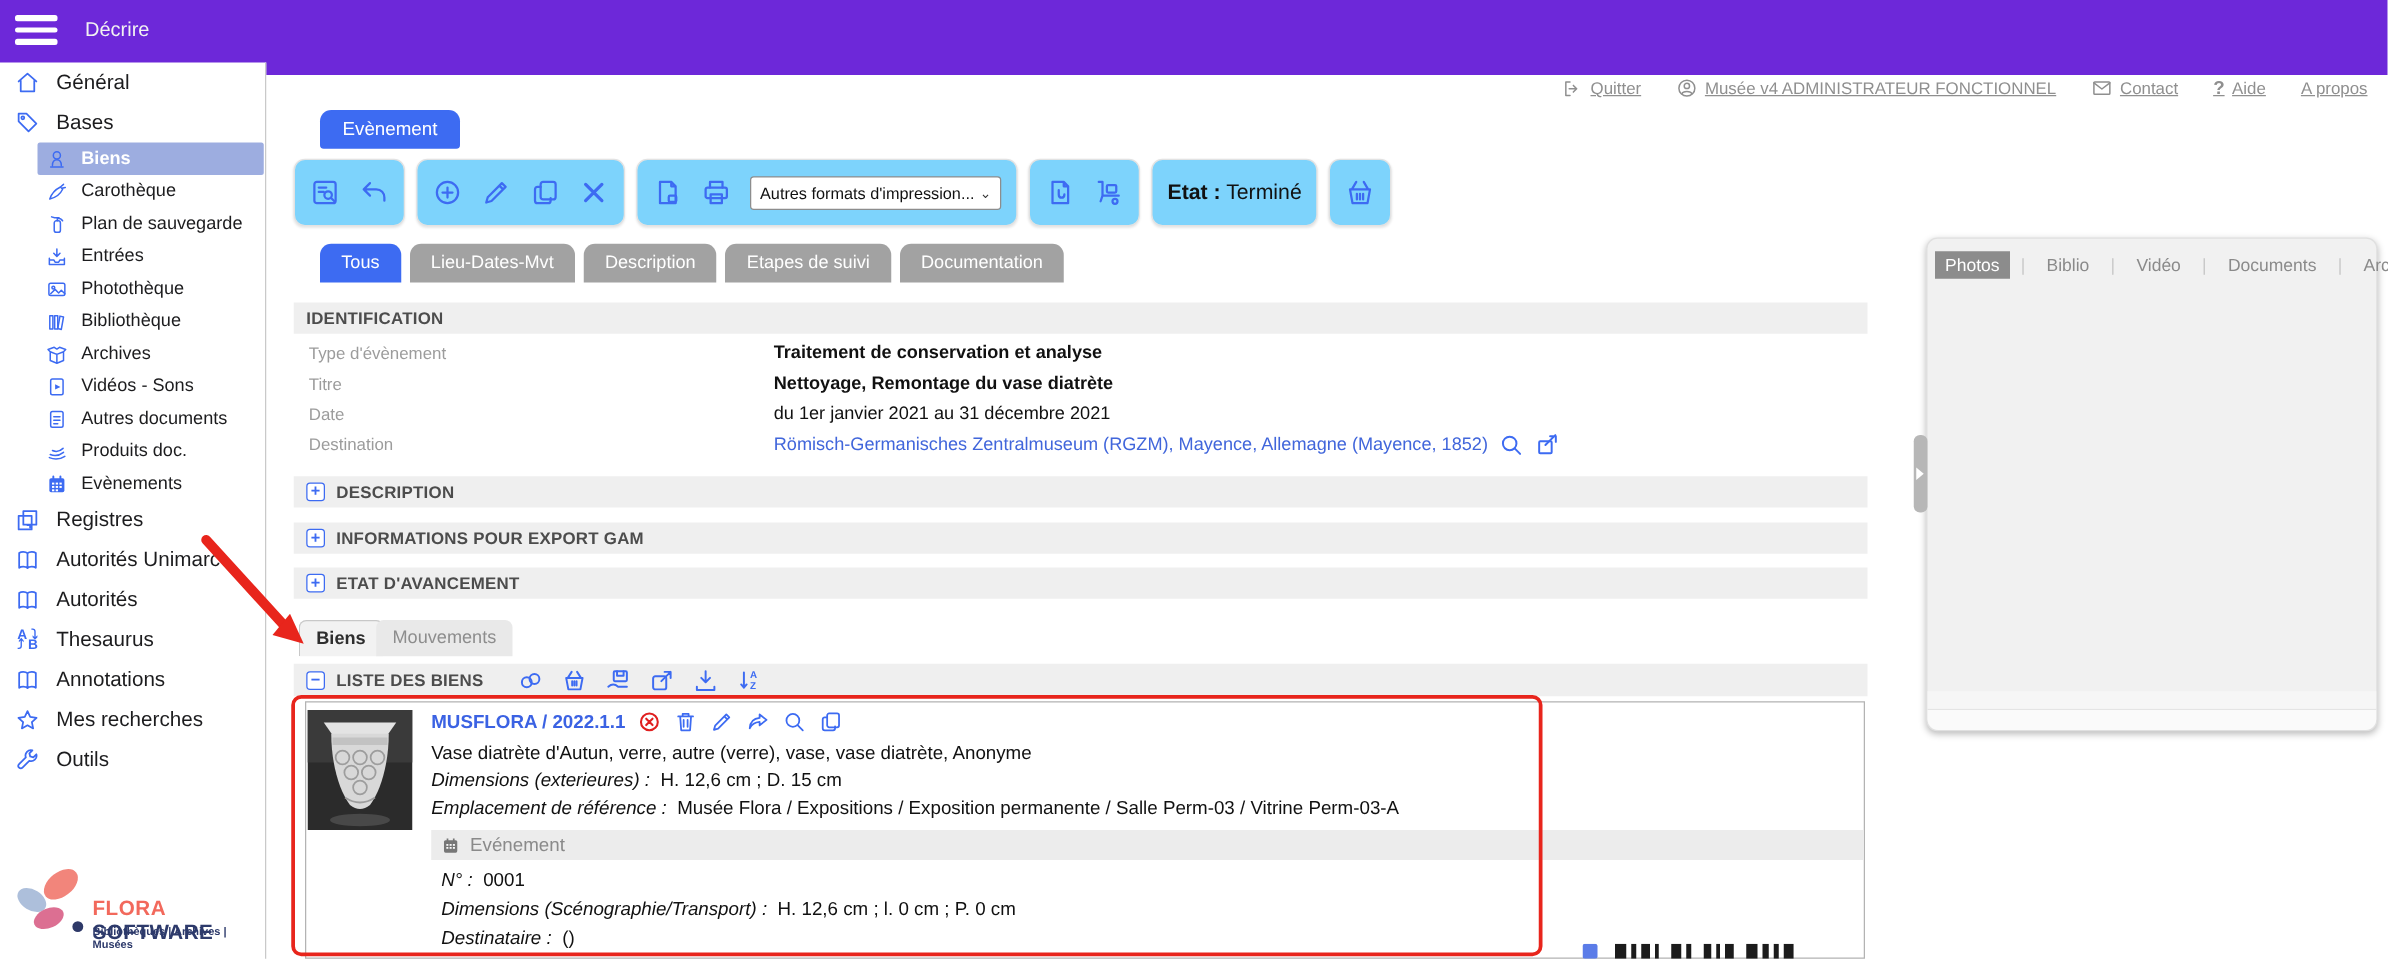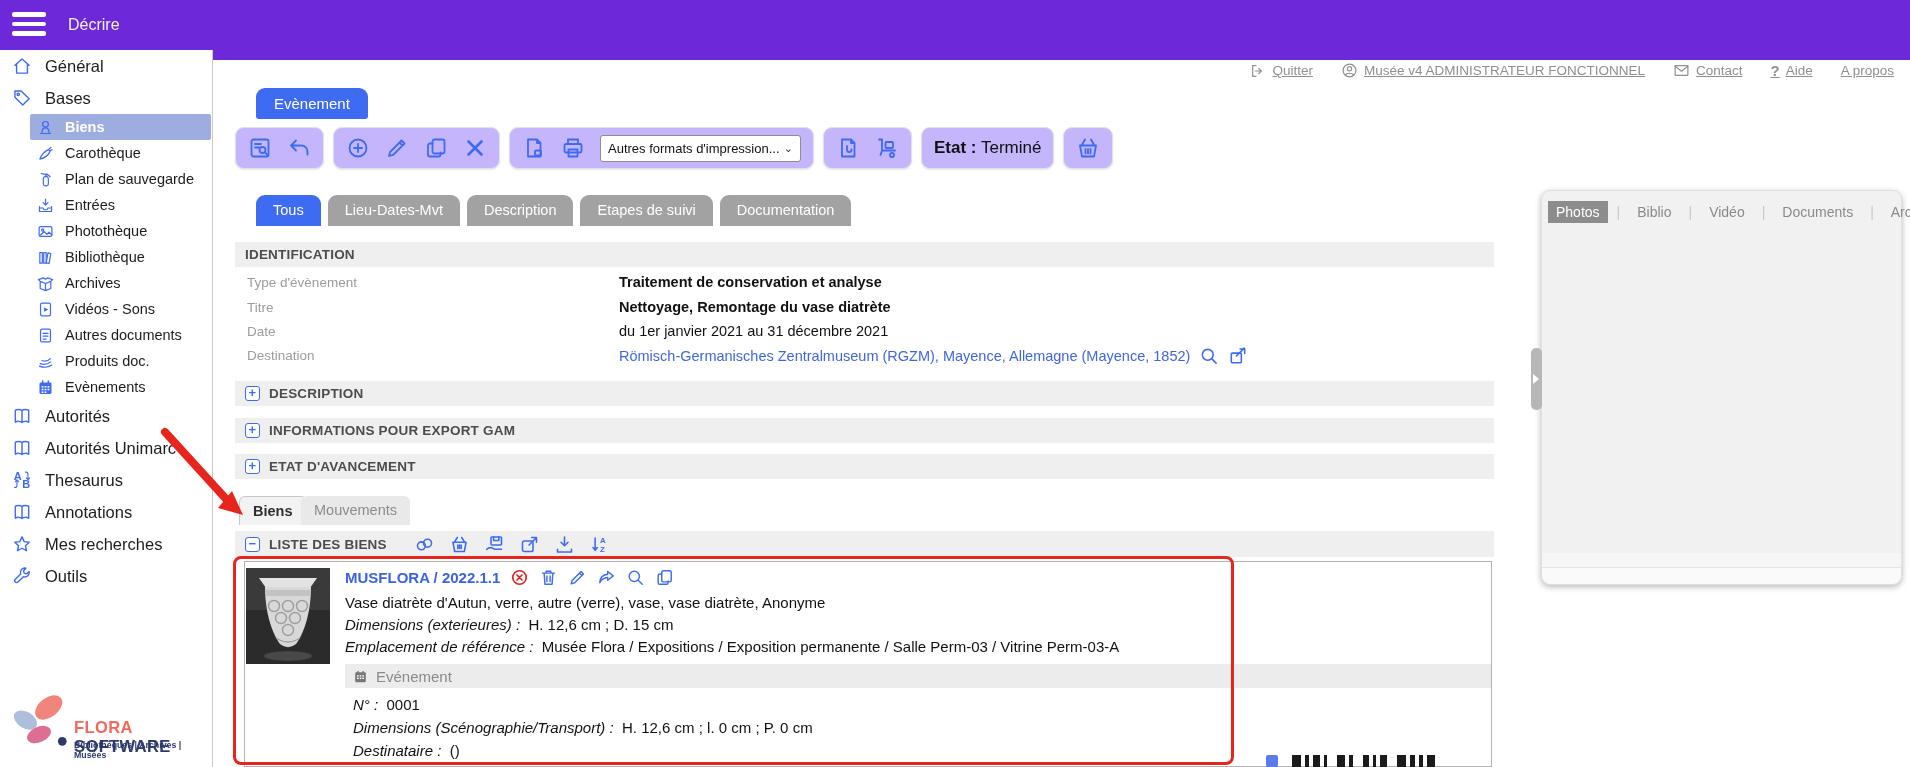--- a/index.html
+++ b/index.html
@@ -37,22 +37,22 @@
   
   .logo { position:absolute; left:8px; top:638px; width:200px; height:75px; }
   .logo-name { position:absolute; left:66px; top:30px; font-size:16.5px; font-weight:bold; letter-spacing:.4px; }
   .logo-name .p1 { color:#f2695c; } .logo-name .p2 { color:#2d3a6b; }
   .logo-tag { position:absolute; left:66px; top:52px; font-size:8.8px; font-weight:bold; color:#2d3a6b; }
 
   
   .evt-chip { position:absolute; left:256px; top:88px; height:31px; padding:0 18px; background:#3d6bf2;
               color:#fff; font-size:15px; line-height:31px; border-radius:9px 9px 3px 3px; cursor:pointer; }
   .toolbar { position:absolute; left:235px; top:127px; display:flex; gap:9px; align-items:stretch; }
-  .tgroup { background:#c4b5fd; border:1px solid #e2e2e2; border-radius:9px; box-shadow:0 1px 2px rgba(0,0,0,.10);
-            display:flex; align-items:center; gap:15px; padding:0 12px; height:42px; }
+  .tgroup { background:#7dd3fc; border:1px solid #e2e2e2; border-radius:9px; box-shadow:0 1px 2px rgba(0,0,0,.10);
+            display:flex; align-items:center; gap:15px; padding:0 12px; height:54px; }
   .tbtn { display:flex; cursor:pointer; }
   .tbtn svg { width:24px; height:24px; stroke:#3d6bf2; fill:none; stroke-width:1.8; stroke-linecap:round; stroke-linejoin:round; }
   .etat { font-size:17px; color:#111; white-space:nowrap; }
   .etat b { font-weight:bold; }
   .pselect { width:201px; height:27px; border:1px solid #8d8d8d; border-radius:3px; background:#fff;
              font-size:13px; color:#111; display:flex; align-items:center; padding:0 7px; cursor:pointer; }
   .pselect .txt { flex:1; white-space:nowrap; overflow:hidden; }
   .pselect .chev { color:#333; font-size:11px; margin-left:4px; }
 
   
@@ -291,32 +291,42 @@
               <rect x="6.5" y="17.6" width="2.6" height="2.2"></rect>
               <rect x="10.7" y="17.6" width="2.6" height="2.2"></rect>
             </g>
           </svg>
         </span>
       <span>Evènements</span>
     </div>
     <div class="side-item">
       <span class="sic">
           <svg viewBox="0 0 24 24">
+            <rect x="8" y="3.5" width="12.5" height="13"></rect>
+            <rect x="3.5" y="8" width="12.5" height="13"></rect>
+            <path d="M12 17 h2.5 v2.5"></path>
+          </svg>
+        </span>
+      <span>Registres</span>
+    </div>
+    <div class="side-item">
+      <span class="sic">
+          <svg viewBox="0 0 24 24">
             <path d="M12 5.5 C10 3.8 6 3.8 4 5.2 V19.5 C6 18 10 18 12 19.7 C14 18 18 18 20 19.5 V5.2 C18 3.8 14 3.8 12 5.5 V19"></path>
           </svg>
         </span>
+      <span>Autorités Unimarc</span>
+    </div>
+    <div class="side-item">
+      <span class="sic">
+          <svg viewBox="0 0 24 24">
+            <path d="M12 5.5 C10 3.8 6 3.8 4 5.2 V19.5 C6 18 10 18 12 19.7 C14 18 18 18 20 19.5 V5.2 C18 3.8 14 3.8 12 5.5 V19"></path>
+          </svg>
+        </span>
       <span>Autorités</span>
-    </div>
-    <div class="side-item">
-      <span class="sic">
-          <svg viewBox="0 0 24 24">
-            <path d="M12 5.5 C10 3.8 6 3.8 4 5.2 V19.5 C6 18 10 18 12 19.7 C14 18 18 18 20 19.5 V5.2 C18 3.8 14 3.8 12 5.5 V19"></path>
-          </svg>
-        </span>
-      <span>Autorités Unimarc</span>
     </div>
     <div class="side-item">
       <span class="ab-icon">A&nbsp;⤵<br>⤴&nbsp;B</span>
       <span>Thesaurus</span>
     </div>
     <div class="side-item">
       <span class="sic">
           <svg viewBox="0 0 24 24">
             <path d="M12 5.5 C10 3.8 6 3.8 4 5.2 V19.5 C6 18 10 18 12 19.7 C14 18 18 18 20 19.5 V5.2 C18 3.8 14 3.8 12 5.5 V19"></path>
           </svg>

